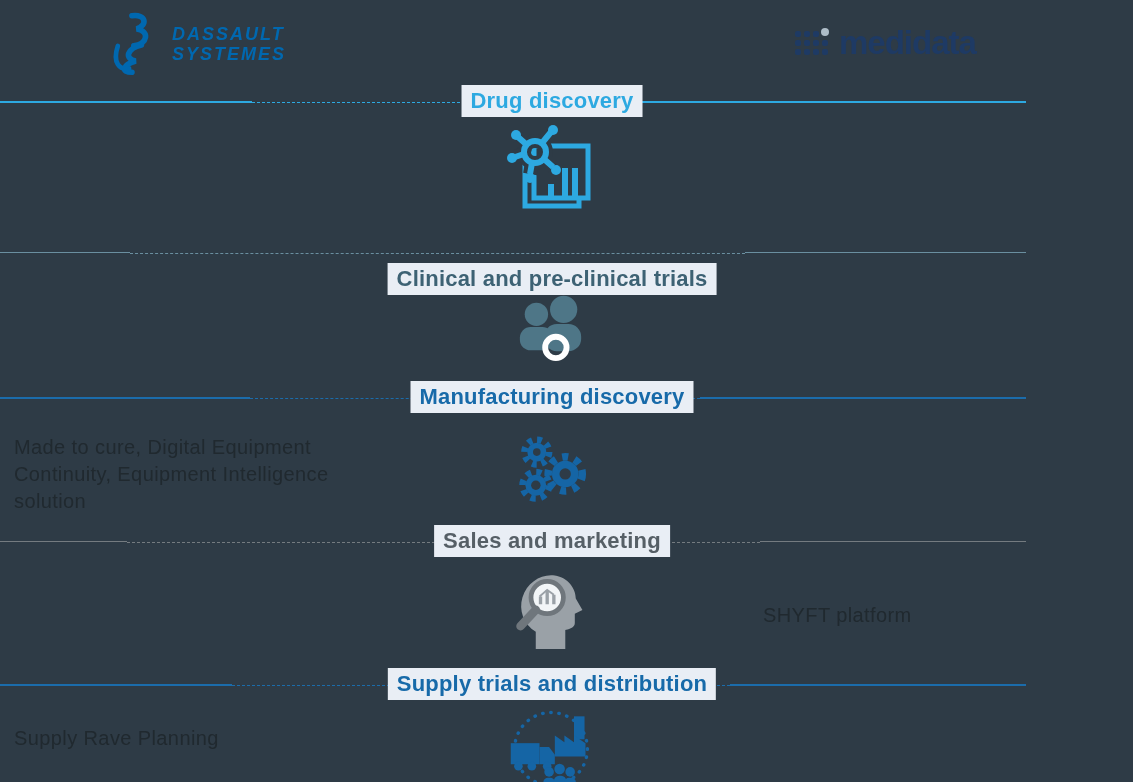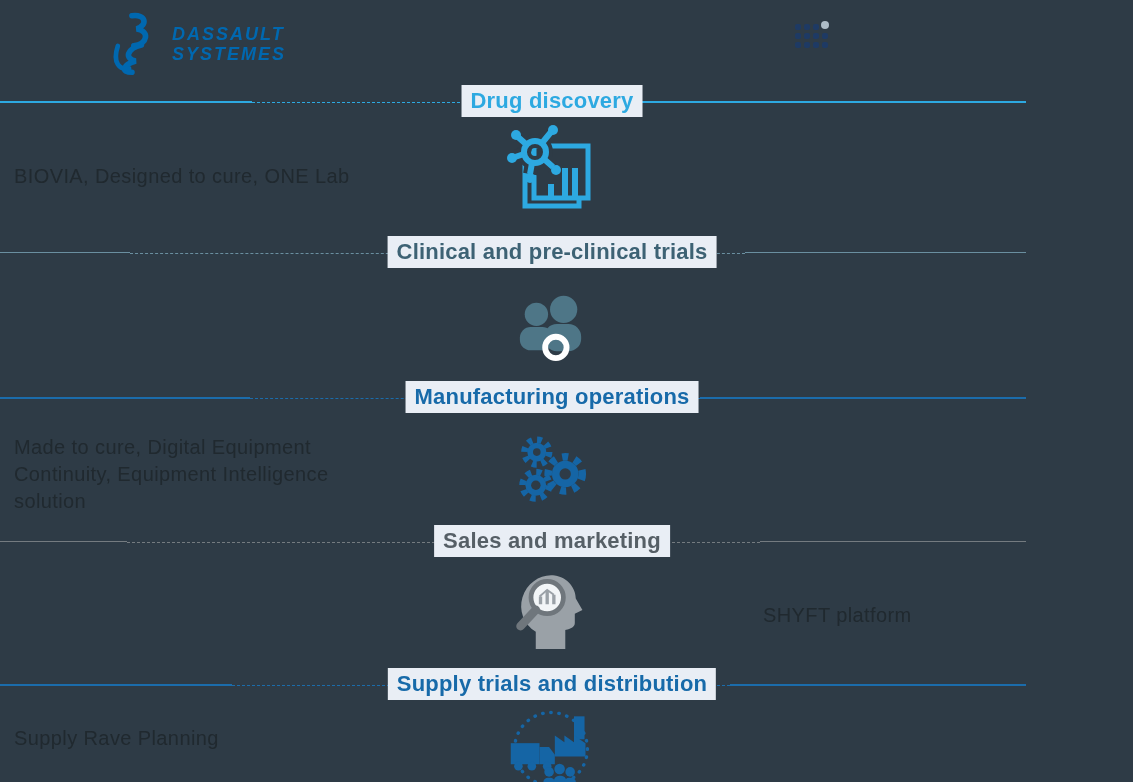--- a/index.html
+++ b/index.html
@@ -71,20 +71,21 @@
         <i class="lite"></i>
       <i></i>
         <i></i>
         <i></i>
         <i></i>
       <i></i>
         <i></i>
         <i></i>
         <i></i>
     </span>
+    <span class="md-word">medidata</span>
   </div>
 
   <div class="divider st1" style="top: 101px; color: rgb(45, 169, 225);">
     <i class="seg a"></i>
       <i class="seg dashed b"></i>
       <i class="seg grow"></i>
     <span class="stage-label" style="color: rgb(45, 169, 225);">Drug discovery</span>
   </div>
   <span class="stage-icon" style="left: 505px; top: 122px; width: 92px; height: 92px; color: rgb(45, 169, 225);">
     <svg viewBox="0 0 92 92">
@@ -101,45 +102,44 @@
       </g>
       <g fill="currentColor">
         <circle cx="48" cy="8" r="5"></circle>
           <circle cx="11" cy="13" r="5"></circle>
           <circle cx="7" cy="36" r="5"></circle>
         <circle cx="25" cy="56" r="5"></circle>
           <circle cx="51" cy="48" r="5"></circle>
       </g>
     </svg>
   </span>
-  <div class="product left" style="top:163px">BIOVIA, Designed to cure, ONE Lab</div>
 
   <div class="divider st2 thin" style="top: 252px; color: rgb(106, 143, 160);">
     <i class="seg a"></i>
       <i class="seg dashed b"></i>
       <i class="seg grow"></i>
-    <span class="stage-label" style="color: rgb(61, 98, 116);">Clinical and pre-clinical trials</span>
+    <span class="stage-label" style="color: rgb(61, 98, 116); margin-top: 27px;">Clinical and pre-clinical trials</span>
   </div>
   <span class="stage-icon" style="left: 512px; top: 291px; width: 78px; height: 72px; color: rgb(78, 118, 135);">
     <svg viewBox="0 0 80 74">
       <g fill="currentColor">
         <circle cx="53" cy="19" r="14"></circle>
         <rect x="33" y="34" width="38" height="28" rx="13"></rect>
         <circle cx="25" cy="24" r="12"></circle>
         <rect x="8" y="37" width="34" height="24" rx="11"></rect>
       </g>
       <circle cx="45" cy="58" r="11" fill="none" stroke="#ffffff" stroke-width="6"></circle>
     </svg>
   </span>
 
   <div class="divider st3" style="top: 397px; color: rgb(27, 108, 171);">
     <i class="seg a"></i>
       <i class="seg dashed b"></i>
       <i class="seg grow"></i>
-    <span class="stage-label" style="color: rgb(23, 106, 169);">Manufacturing operations</span>
+    <span class="stage-label" style="color: rgb(23, 106, 169);">Manufacturing discovery</span>
   </div>
   <span class="stage-icon" style="left: 513px; top: 436px; width: 76px; height: 72px; color: rgb(21, 101, 165);">
     <svg viewBox="0 0 80 76">
       <g stroke="currentColor" fill="none">
         <circle cx="25" cy="17" r="13" stroke-width="7" stroke-dasharray="5 5.2"></circle>
         <circle cx="55" cy="40" r="18" stroke-width="8" stroke-dasharray="6.5 7"></circle>
         <circle cx="24" cy="52" r="14" stroke-width="7" stroke-dasharray="5.5 5.5"></circle>
       </g>
       <g fill="currentColor">
         <circle cx="25" cy="17" r="10"></circle>

